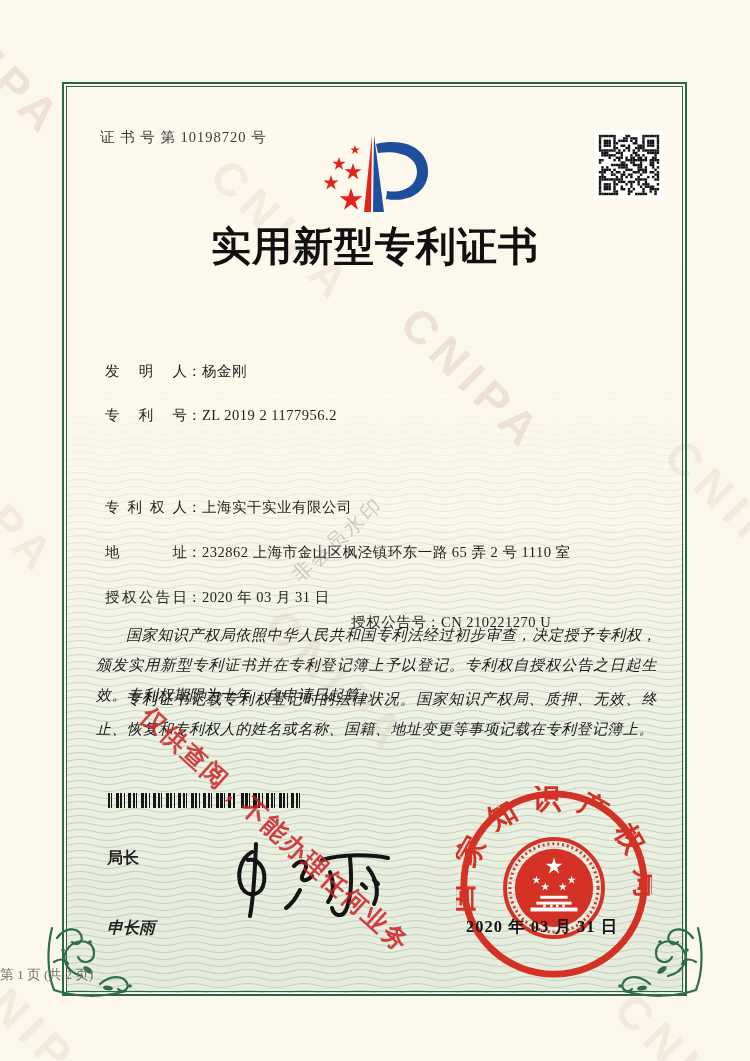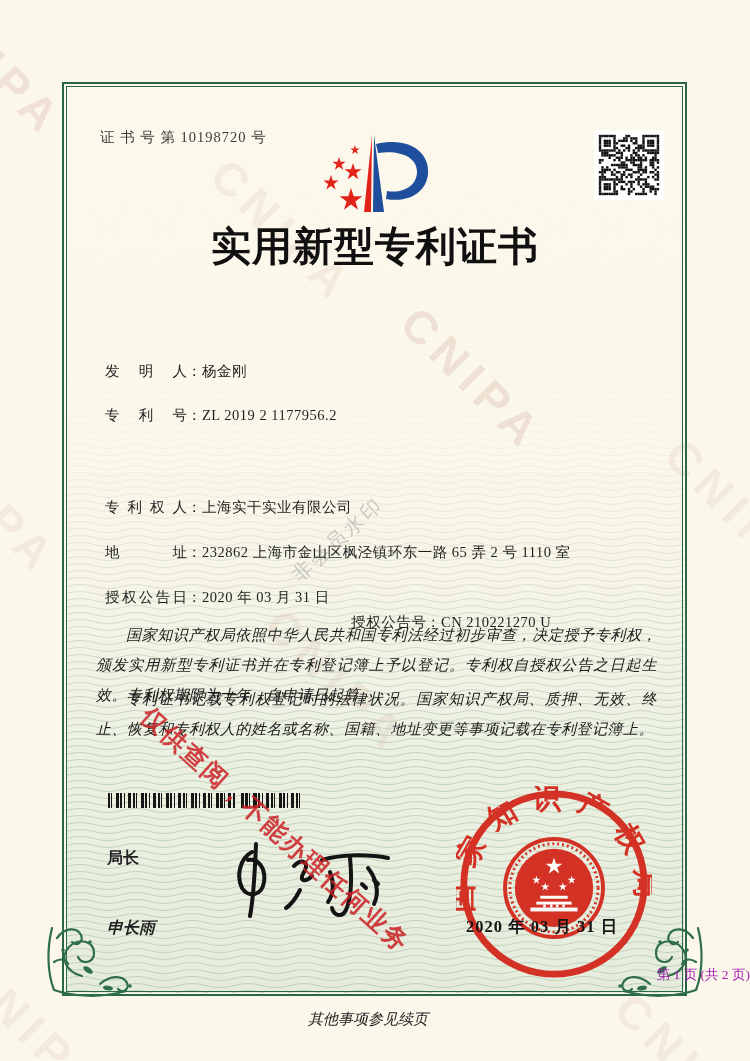--- a/index.html
+++ b/index.html
@@ -55,21 +55,21 @@
     text-align:justify; text-indent:2em; color:#1a1a1a; font-style:italic; letter-spacing:0.5px;
   }
   .barcode{
     position:absolute; left:108px; top:793px; width:196px; height:15px;
     background:repeating-linear-gradient(90deg,#161616 0 2px,transparent 2px 3.5px,#161616 3.5px 4.5px,transparent 4.5px 8px,#161616 8px 11px,transparent 11px 12.5px);
   }
   .director{position:absolute; left:107px; font-family:"Liberation Sans","DejaVu Sans",sans-serif; font-size:16px; font-weight:600; color:#222;}
   .sig{position:absolute; left:222px; top:838px;}
   .seal{position:absolute; left:456px; top:786px; opacity:0.95;}
   .seal-date{position:absolute; left:466px; top:916px; font-size:16.5px; font-weight:600; color:#141414; letter-spacing:1px; white-space:nowrap;}
-  .page-footer{position:absolute; left:0; width:750px; top:966px; text-align:right; font-size:13.5px; color:#a21caf;}
+  .page-footer{position:absolute; left:0; width:750px; top:966px; text-align:left; font-size:13.5px; color:#737373;}
   .continuation{position:absolute; left:0; width:736px; top:1010px; text-align:center; font-size:15px; font-style:italic; color:#1d1d1d;}
   .wm-red{
     position:absolute; left:156px; top:700px; z-index:6;
     font-size:25px; font-weight:600; letter-spacing:2px; color:rgba(203,32,36,0.85);
     transform:rotate(42deg); transform-origin:left top; white-space:nowrap; pointer-events:none;
   }
   .wm-gray{
     position:absolute; left:286px; top:568px; z-index:1;
     font-family:"Liberation Sans","DejaVu Sans",sans-serif;
     font-size:20px; letter-spacing:3px; color:rgba(135,135,135,0.40);
@@ -543,18 +543,17 @@
           <rect x="-11" y="17" width="2.5" height="3"></rect>
           <rect x="-4" y="17" width="2.5" height="3"></rect>
           <rect x="2" y="17" width="2.5" height="3"></rect>
           <rect x="8.5" y="17" width="2.5" height="3"></rect>
         </g>
       </g>
     </svg>
     <div class="seal-date">2020 年 03 月 31 日</div>
 
     <div class="page-footer">第 1 页 (共 2 页)</div>
-    <div class="continuation">其他事项参见续页</div>
   </div>
 
   <div class="wm-red">仅供查阅，不能办理任何业务</div>
 
 </div>
 
 </body></html>

